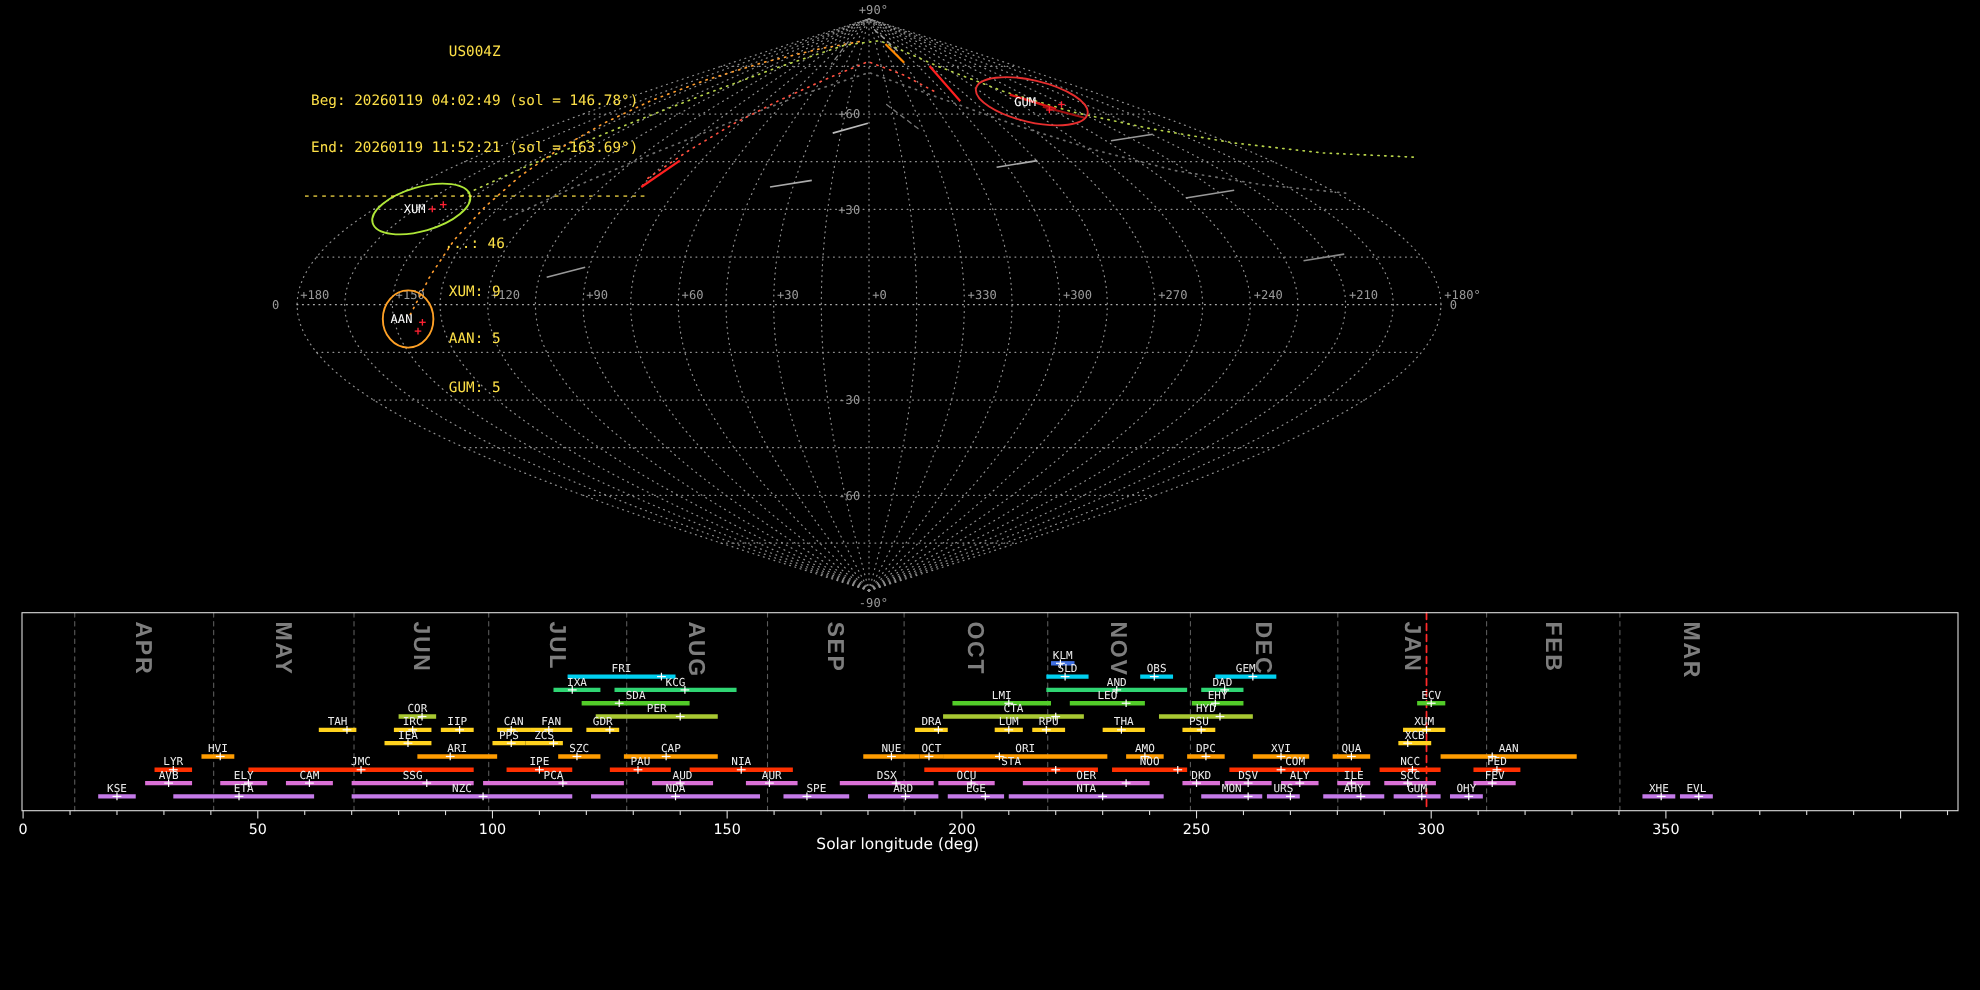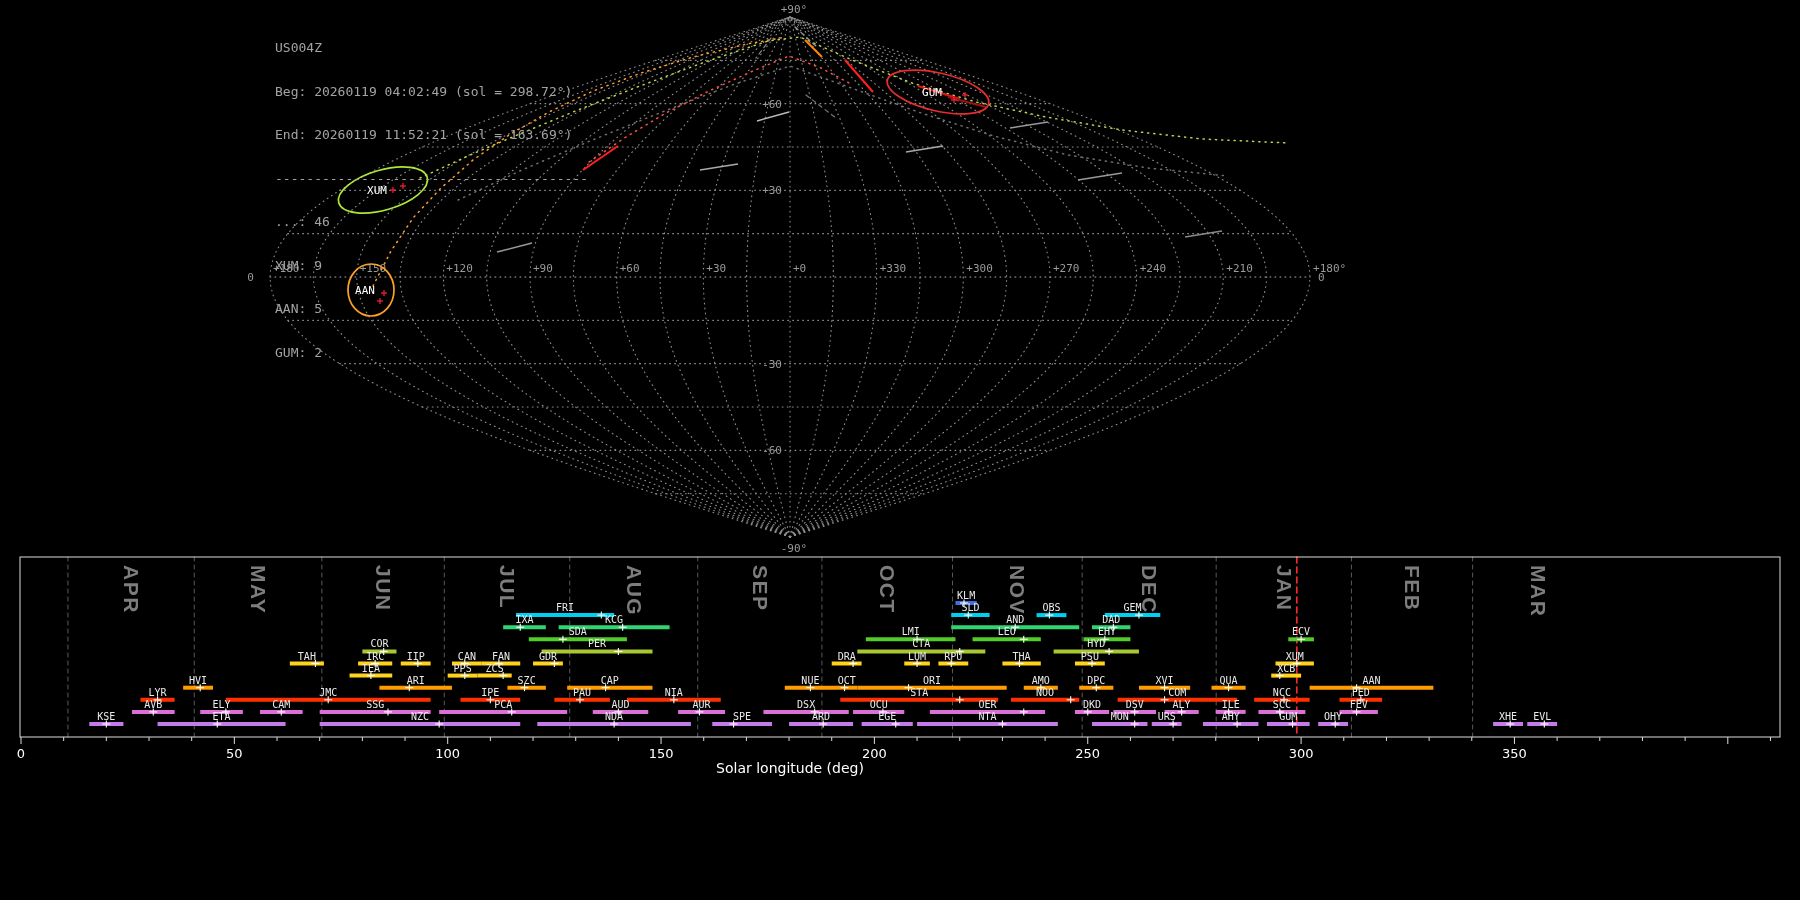--- a/index.html
+++ b/index.html
@@ -1,21 +1,21 @@
 <!DOCTYPE html>
 <html><head>
 <meta charset="utf-8">
 <style>
   html,body{margin:0;padding:0;background:#000;}
   .stage{position:relative;width:1800px;height:900px;background:#000;overflow:hidden;
          font-family:"DejaVu Sans Mono",monospace;}
   svg{position:absolute;left:0;top:0;}
-  .header{position:absolute;left:275px;top:12px;color:#a3a3a3;
-          font:13px "DejaVu Sans Mono",monospace;line-height:14.5px;white-space:pre;z-index:5;}
-  .axis-title{position:absolute;left:690px;top:760px;width:200px;text-align:center;color:#fff;
+  .header{position:absolute;left:275px;top:12px;color:#fde047;
+          font:13px "DejaVu Sans Mono",monospace;line-height:14.5px;white-space:pre;z-index:5;text-align:center;}
+  .axis-title{position:absolute;left:690px;top:760px;width:200px;text-align:right;color:#fff;
           font:14px "DejaVu Sans",sans-serif;z-index:5;}
 </style>
 </head>
 <body>
 
 <div class="stage">
   <svg id="plot" width="1800" height="900">
       <g>
         <polyline points="790,537.01 817.2157439654558,528.343 844.3568914684452,519.6759999999999 871.3490505102209,511.009 898.1182374590512,502.342 924.5910798342128,493.67499999999995 950.6950174148601,485.008 976.3585011225471,476.341 1001.5111891322777,467.674 1026.084139674559,459.00699999999995 1050.01,450.34 1073.2231909885145,441.673 1095.6600868971318,433.006 1117.2591897537366,424.339 1137.9612979187334,415.672 1157.7096683526283,407.005 1176.4501721447546,398.33799999999997 1194.131442876854,389.671 1210.70501741486,381.004 1226.1254687429794,372.337 1240.3505304759838,363.66999999999996 1253.341212708435,355.003 1265.0619088833053,346.336 1275.4804933870748,337.669 1284.5684096038058,329.002 1292.3007481868412,320.335 1298.6563153335937,311.668 1303.6176908762836,303.001 1307.1712760294095,294.334 1309.3073306630736,285.667 1310.02,277 1309.3073306630736,268.333 1307.1712760294095,259.666 1303.6176908762836,250.999 1298.6563153335937,242.332 1292.3007481868412,233.66500000000002 1284.5684096038058,224.998 1275.4804933870748,216.33100000000002 1265.0619088833053,207.664 1253.341212708435,198.997 1240.3505304759838,190.33 1226.1254687429794,181.663 1210.70501741486,172.996 1194.131442876854,164.329 1176.4501721447546,155.662 1157.7096683526283,146.995 1137.9612979187334,138.328 1117.2591897537366,129.661 1095.6600868971318,120.994 1073.2231909885145,112.327 1050.01,103.66000000000003 1026.084139674559,94.99300000000002 1001.5111891322777,86.32600000000002 976.3585011225471,77.65900000000002 950.6950174148601,68.99200000000002 924.5910798342128,60.32500000000002 898.1182374590512,51.658000000000015 871.3490505102209,42.991000000000014 844.3568914684452,34.32400000000001 817.2157439654558,25.65700000000001 790,16.99000000000001" fill="none" stroke="#8f8f8f" stroke-width="1.1" stroke-dasharray="0.8 4.2" stroke-linecap="round"></polyline>
         <polyline points="790,537.01 814.9477653016677,528.343 839.8271505127414,519.6759999999999 864.5699629677025,511.009 889.1083843374637,502.342 913.375156514695,493.67499999999995 937.3037659636218,485.008 960.8286260290015,476.341 983.8852567045878,467.674 1006.4104613683459,459.00699999999995 1028.3425,450.34 1049.6212584061382,441.673 1070.1884129890375,433.006 1089.9875906075918,424.339 1108.9645230921724,415.672 1127.0671959899094,407.005 1144.2459911326916,398.33799999999997 1160.453822637116,389.671 1175.6462659636218,381.004 1189.7816796810644,372.337 1202.821319602985,363.66999999999996 1214.729444982732,355.003 1225.4734164763631,346.336 1235.0237856048186,337.669 1243.3543754701552,329.002 1250.4423525046045,320.335 1256.2682890557942,311.668 1260.8162166365933,303.001 1264.0736696936253,294.334 1266.031719774484,285.667 1266.685,277 1266.031719774484,268.333 1264.0736696936253,259.666 1260.8162166365933,250.999 1256.2682890557942,242.332 1250.4423525046045,233.66500000000002 1243.3543754701552,224.998 1235.0237856048186,216.33100000000002 1225.4734164763631,207.664 1214.729444982732,198.997 1202.821319602985,190.33 1189.7816796810644,181.663 1175.6462659636218,172.996 1160.453822637116,164.329 1144.2459911326916,155.662 1127.0671959899094,146.995 1108.9645230921724,138.328 1089.9875906075918,129.661 1070.1884129890375,120.994 1049.6212584061382,112.327 1028.3425,103.66000000000003 1006.4104613683459,94.99300000000002 983.8852567045878,86.32600000000002 960.8286260290015,77.65900000000002 937.3037659636218,68.99200000000002 913.375156514695,60.32500000000002 889.1083843374637,51.658000000000015 864.5699629677025,42.991000000000014 839.8271505127414,34.32400000000001 814.9477653016677,25.65700000000001 790,16.99000000000001" fill="none" stroke="#8f8f8f" stroke-width="1.1" stroke-dasharray="0.8 4.2" stroke-linecap="round"></polyline>
@@ -535,23 +535,23 @@
         <text x="1508.0495" y="720" fill="#eaeaea" font-size="10" text-anchor="middle" font-family="&quot;DejaVu Sans Mono&quot;, monospace">XHE</text>
         <line x1="1527.2510000000002" y1="724" x2="1557.1200000000001" y2="724" stroke="#c47ae8" stroke-width="4"></line>
         <line x1="1540.3190000000002" y1="724" x2="1548.3190000000002" y2="724" stroke="#ffffff" stroke-width="1.1"></line>
         <line x1="1544.3190000000002" y1="720.5" x2="1544.3190000000002" y2="727.5" stroke="#ffffff" stroke-width="1.1"></line>
         <text x="1542.1855" y="720" fill="#eaeaea" font-size="10" text-anchor="middle" font-family="&quot;DejaVu Sans Mono&quot;, monospace">EVL</text>
       </g>
     </svg>
 
   <div class="header">
     <div>US004Z</div>
-    <div>Beg: 20260119 04:02:49 (sol = 298.72°)</div>
+    <div>Beg: 20260119 04:02:49 (sol = 146.78°)</div>
     <div>End: 20260119 11:52:21 (sol = 163.69°)</div>
     <div>----------------------------------------</div>
     <div>...: 46</div>
     <div>XUM: 9</div>
     <div>AAN: 5</div>
-    <div>GUM: 2</div>
+    <div>GUM: 5</div>
   </div>
 
   <div class="axis-title">Solar longitude (deg)</div>
 </div>
 
 </body></html>

